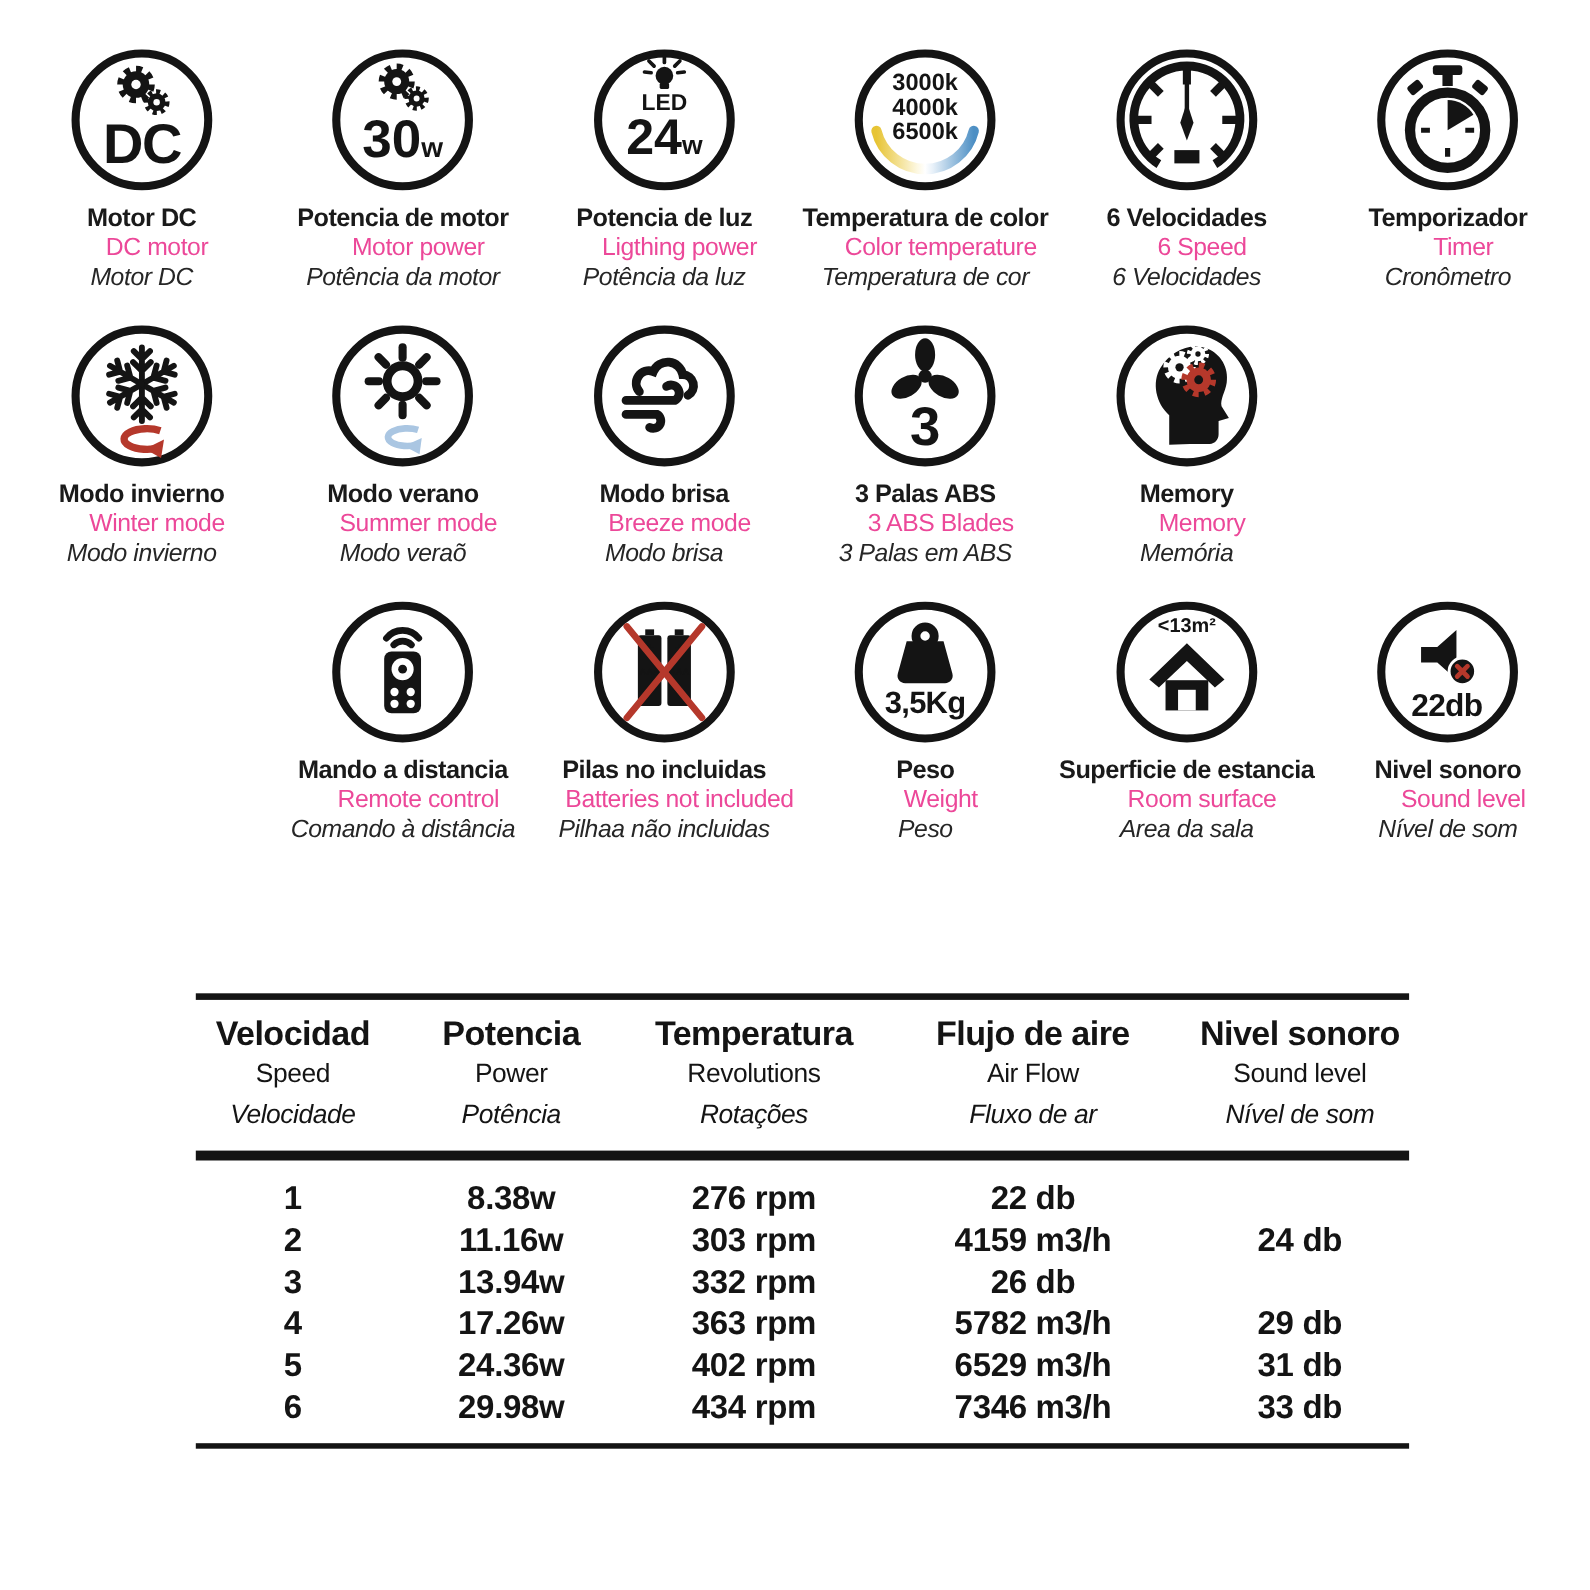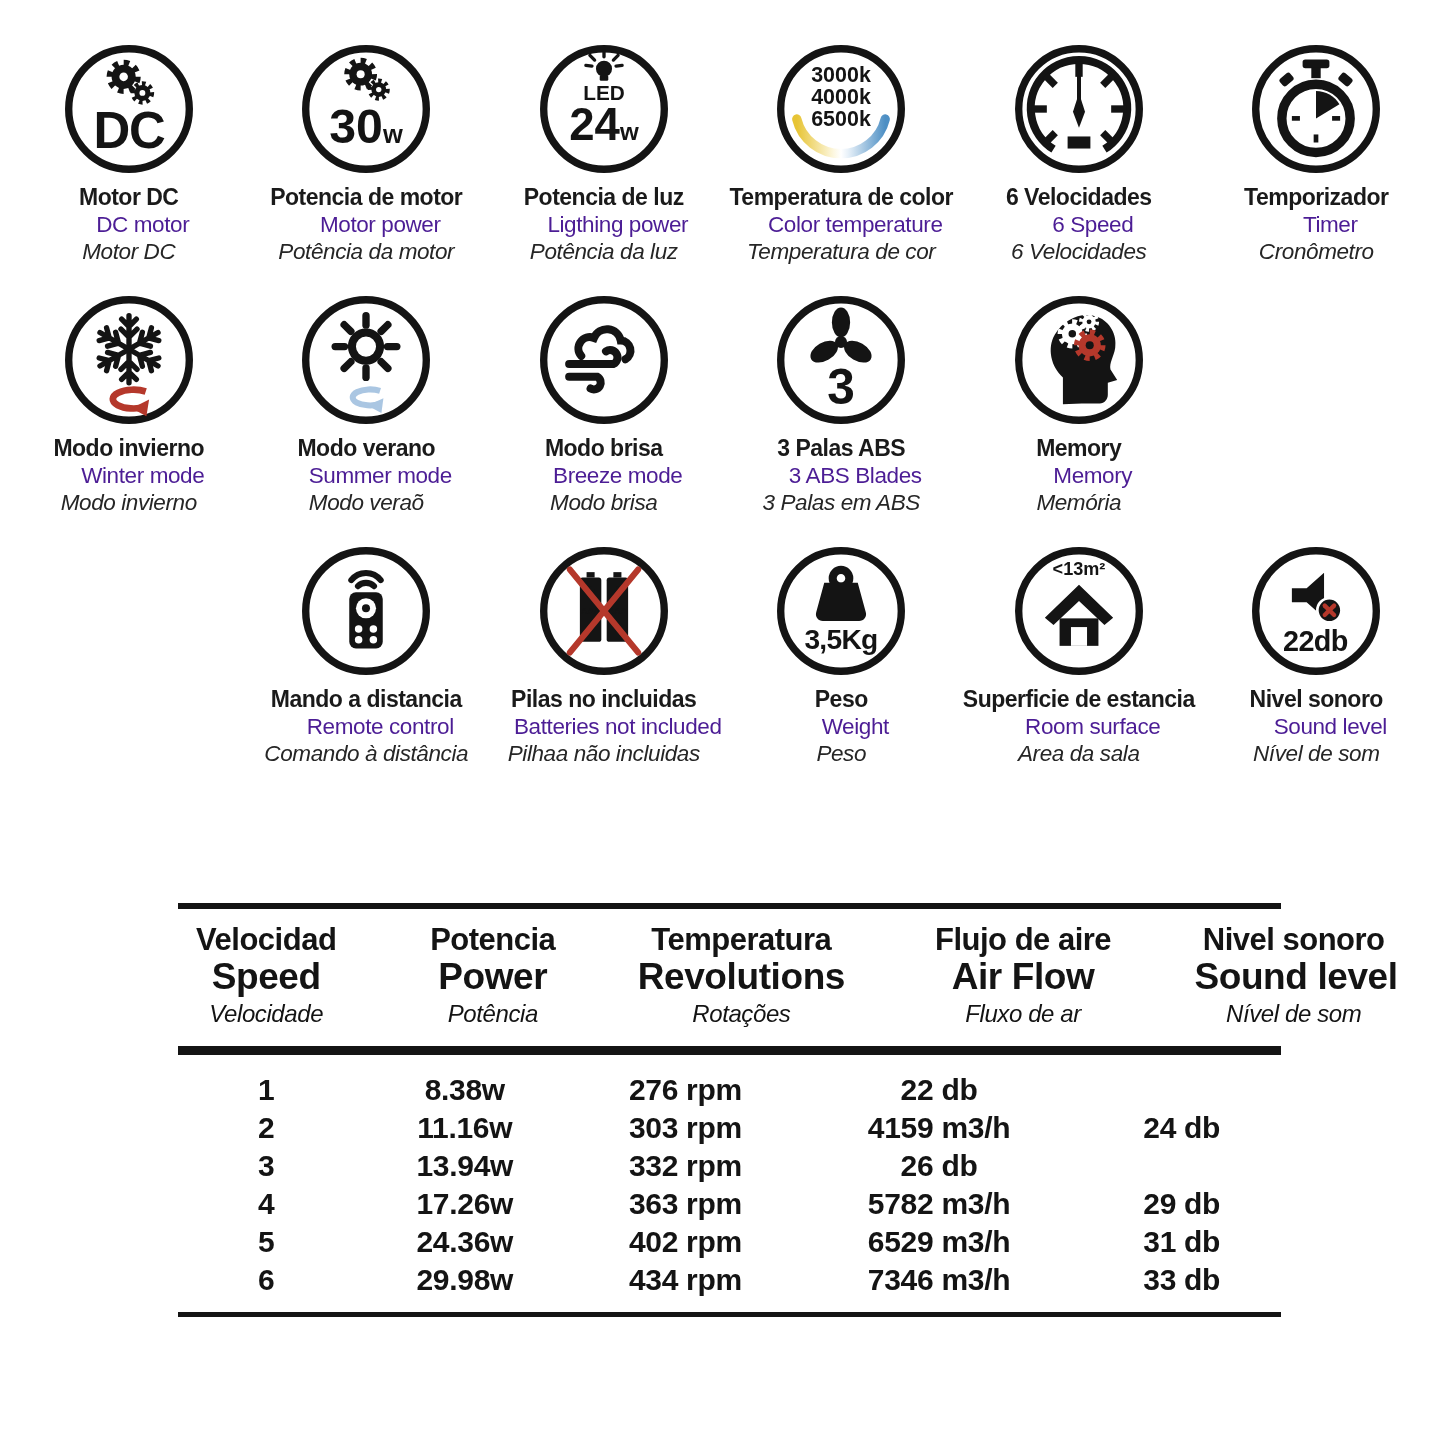--- a/index.html
+++ b/index.html
@@ -12,21 +12,21 @@
     font-family:"Liberation Sans",sans-serif;color:var(--ink);overflow:hidden;
   }
   .icons{
     position:absolute;left:10px;top:42px;width:1425px;
     display:grid;grid-template-columns:repeat(6,1fr);row-gap:28px;
   }
   .feature{display:flex;flex-direction:column;align-items:center;}
   .glyph{width:134px;height:134px;display:block;}
   .labels{margin-top:8px;text-align:center;line-height:27px;white-space:nowrap;}
   .l-es{font-size:23px;font-weight:700;letter-spacing:-0.5px;color:#1a1a1a;}
-  .l-en{font-size:22.5px;font-weight:400;letter-spacing:-0.4px;color:#4c1d95;margin-left:28px;}
+  .l-en{font-size:22.5px;font-weight:400;letter-spacing:-0.4px;color:#ec4899;margin-left:28px;}
   .l-pt{font-size:22.5px;font-style:italic;letter-spacing:-0.4px;color:#262626;}
   .start-2{grid-column-start:2;}
 
   
   .s{stroke:var(--ink);fill:none;}
   .f{fill:var(--ink);}
   .fw{fill:#fff;}
   .sw{stroke:#fff;fill:none;}
   .rs{stroke:var(--red);fill:none;}
   .rf{fill:var(--red);}
@@ -34,25 +34,25 @@
   .bf{fill:var(--lightblue);}
   .glyph text{font-family:"Liberation Sans",sans-serif;fill:var(--ink);}
 
   
   .spec-table{
     position:absolute;left:178px;top:903px;width:1103px;
     border-top:6px solid var(--ink);border-bottom:5px solid var(--ink);
   }
   .thead{
     display:grid;grid-template-columns:16% 20% 20% 26% 18%;
-    padding:12px 0 14px;border-bottom:9px solid var(--ink);gap:28px;
+    padding:12px 0 14px;border-bottom:9px solid var(--ink);
   }
   .th{text-align:center;line-height:37px;white-space:nowrap;}
   .th .es{font-size:31px;font-weight:700;letter-spacing:-0.5px;}
-  .th .en{font-size:37px;font-weight:700;letter-spacing:-0.4px;}
+  .th .en{font-size:24px;font-weight:400;letter-spacing:-0.4px;}
   .th .pt{font-size:24px;font-style:italic;letter-spacing:-0.4px;}
   .tbody{padding:16px 0 13px;}
   .tr{display:grid;grid-template-columns:16% 20% 20% 26% 18%;height:38px;align-items:center;}
   .td{text-align:center;font-size:30px;font-weight:600;letter-spacing:-0.3px;}
   .td.speed{font-weight:800;}
 </style>
 </head>
 <body>
 
 <div class="page">

